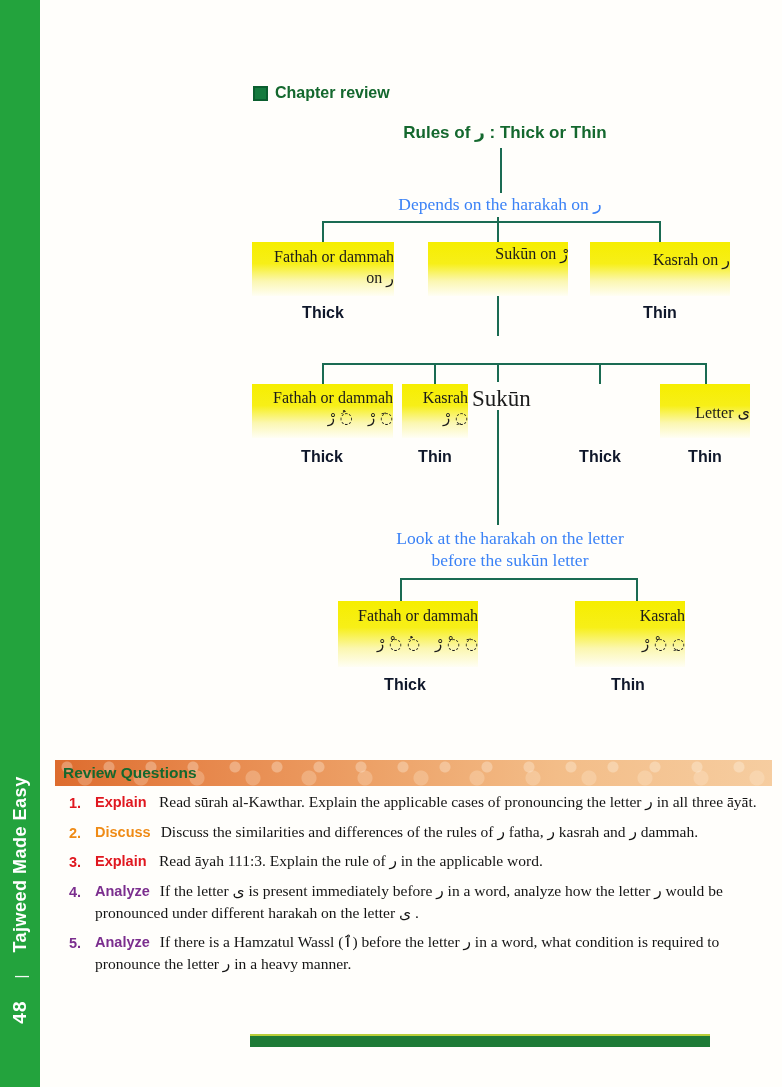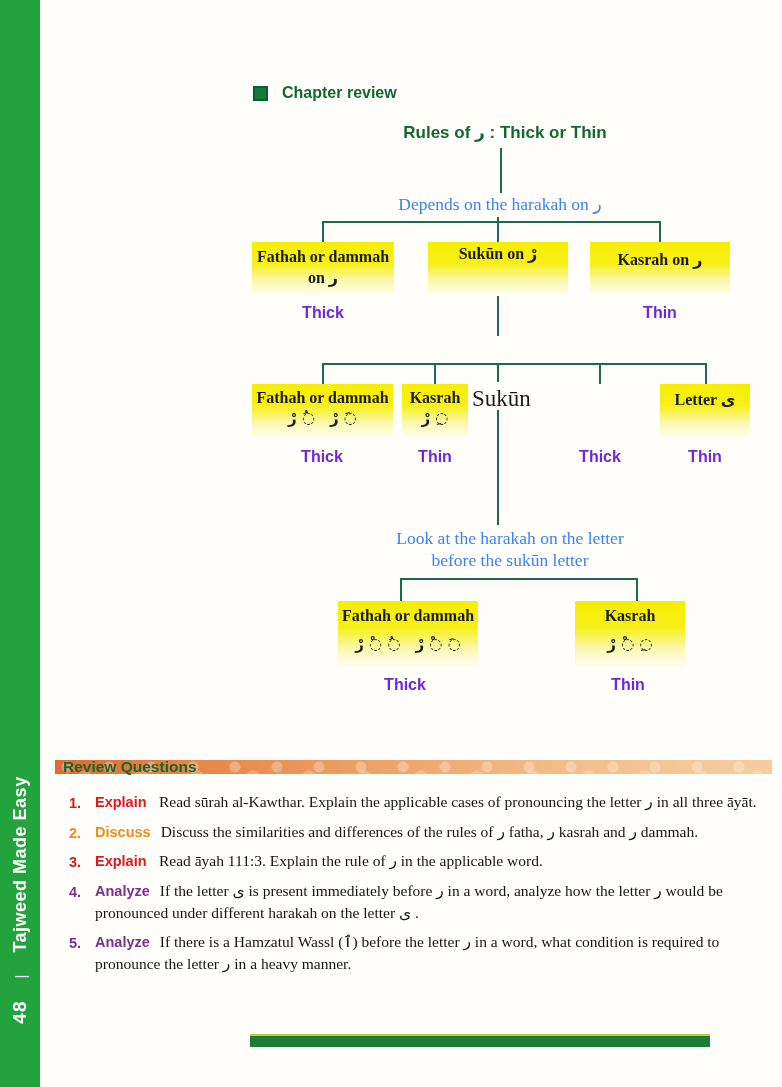--- a/index.html
+++ b/index.html
@@ -17,42 +17,42 @@
     white-space:nowrap; display:flex; align-items:center; gap:22px;
     font-family:"Liberation Sans","DejaVu Sans",sans-serif; color:#ffffff;
   }
   .side-pagenum { font-size:19px; font-weight:bold; letter-spacing:1px; }
   .side-divider { font-size:15px; opacity:.95; }
   .side-booktitle { font-size:18px; font-weight:bold; letter-spacing:.5px; }
 
   
   .chapter-head { position:absolute; left:253px; top:84px; display:flex; align-items:center; }
   .chapter-square { width:15px; height:15px; background:#157a3e; border:2px solid #0b5e2f; box-sizing:border-box; }
-  .chapter-label { margin-left:14px; font-family:"Liberation Sans","DejaVu Sans",sans-serif;
+  .chapter-label { margin-left:7px; font-family:"Liberation Sans","DejaVu Sans",sans-serif;
                    font-weight:bold; font-size:16px; color:#14682e; }
 
   
   .fc-title { position:absolute; left:330px; top:122px; width:350px; text-align:center;
               font-family:"Liberation Sans","DejaVu Sans",sans-serif;
               font-weight:bold; font-size:17px; color:#14682e; }
   .fc-q { position:absolute; text-align:center; font-size:17.5px; color:#3b82f6; line-height:22px; }
   .line { position:absolute; background:#1a6b52; }
   .line-v { width:2px; } .line-h { height:2px; }
 
-  .ybox { position:absolute; box-sizing:border-box; text-align:center; font-size:16px; line-height:21px;
-          background:linear-gradient(180deg,#f6ee00 0%,#f7ef18 40%,#fbf7b0 72%,#fffef4 100%);font-weight:bold; }
+  .ybox { position:absolute; box-sizing:border-box; text-align:right; font-size:16px; line-height:21px;
+          background:linear-gradient(180deg,#f6ee00 0%,#f7ef18 40%,#fbf7b0 72%,#fffef4 100%); }
   .ybox .arabic { font-family:"DejaVu Sans",sans-serif; font-size:15px; line-height:20px;
                   margin-top:0; direction:rtl; unicode-bidi:isolate; }
   .plain-node { position:absolute; text-align:left; font-size:23px; }
   .verdict { position:absolute; transform:translateX(-50%);
              font-family:"Liberation Sans","DejaVu Sans",sans-serif;
-             font-weight:bold; font-size:16px; color:#6d28d9; }
+             font-weight:bold; font-size:16px; color:#0f172a; }
 
   
-  .review-bar { position:absolute; left:55px; top:760px; width:717px; height:14px; display:flex; align-items:center;
+  .review-bar { position:absolute; left:55px; top:760px; width:717px; height:26px; display:flex; align-items:center;
     background:
       radial-gradient(circle 6px at 12px 7px, rgba(255,250,240,.30) 5px, transparent 6px),
       radial-gradient(circle 8px at 30px 18px, rgba(255,240,220,.26) 7px, transparent 8px),
       linear-gradient(90deg,#dd6c2e 0%,#e68448 18%,#eda268 45%,#f3bd88 70%,#f6cda0 100%);
     background-size:42px 26px,56px 26px,100% 100%;
     background-repeat:repeat-x,repeat-x,no-repeat; }
   .review-bar-label { padding-left:8px; font-family:"Liberation Sans","DejaVu Sans",sans-serif;
                       font-weight:bold; font-size:15.5px; color:#14682e; }
 
   .questions { position:absolute; left:55px; top:791px; width:722px; padding-left:14px; box-sizing:border-box; }
@@ -117,21 +117,21 @@
 
   <div class="ybox" style="left:252px;top:384px;width:141px;height:54px;padding-top:3px;">
     <div>Fathah or dammah</div>
     <div class="arabic" dir="rtl">◌َ رْ ◌ُ رْ</div>
   </div>
   <div class="ybox" style="left:402px;top:384px;width:66px;height:54px;padding-top:3px;">
     <div>Kasrah</div>
     <div class="arabic" dir="rtl">◌ِ رْ</div>
   </div>
   <div class="plain-node" style="left:472px;top:386px;width:66px;">Sukūn</div>
-  <div class="ybox" style="left:660px;top:384px;width:90px;height:54px;padding-top:5px;">
+  <div class="ybox" style="left:660px;top:384px;width:90px;height:54px;padding-top:18px;">
     <div>Letter ى</div>
   </div>
   <div class="verdict" style="left:322px;top:448px;">Thick</div>
   <div class="verdict" style="left:435px;top:448px;">Thin</div>
   <div class="verdict" style="left:600px;top:448px;">Thick</div>
   <div class="verdict" style="left:705px;top:448px;">Thin</div>
 
   <div class="line line-v" style="left:497px;top:410px;height:115px;"></div>
   <div class="fc-q" style="left:360px;top:527px;width:300px;text-align:center;">
     <div>Look at the harakah on the letter</div>

